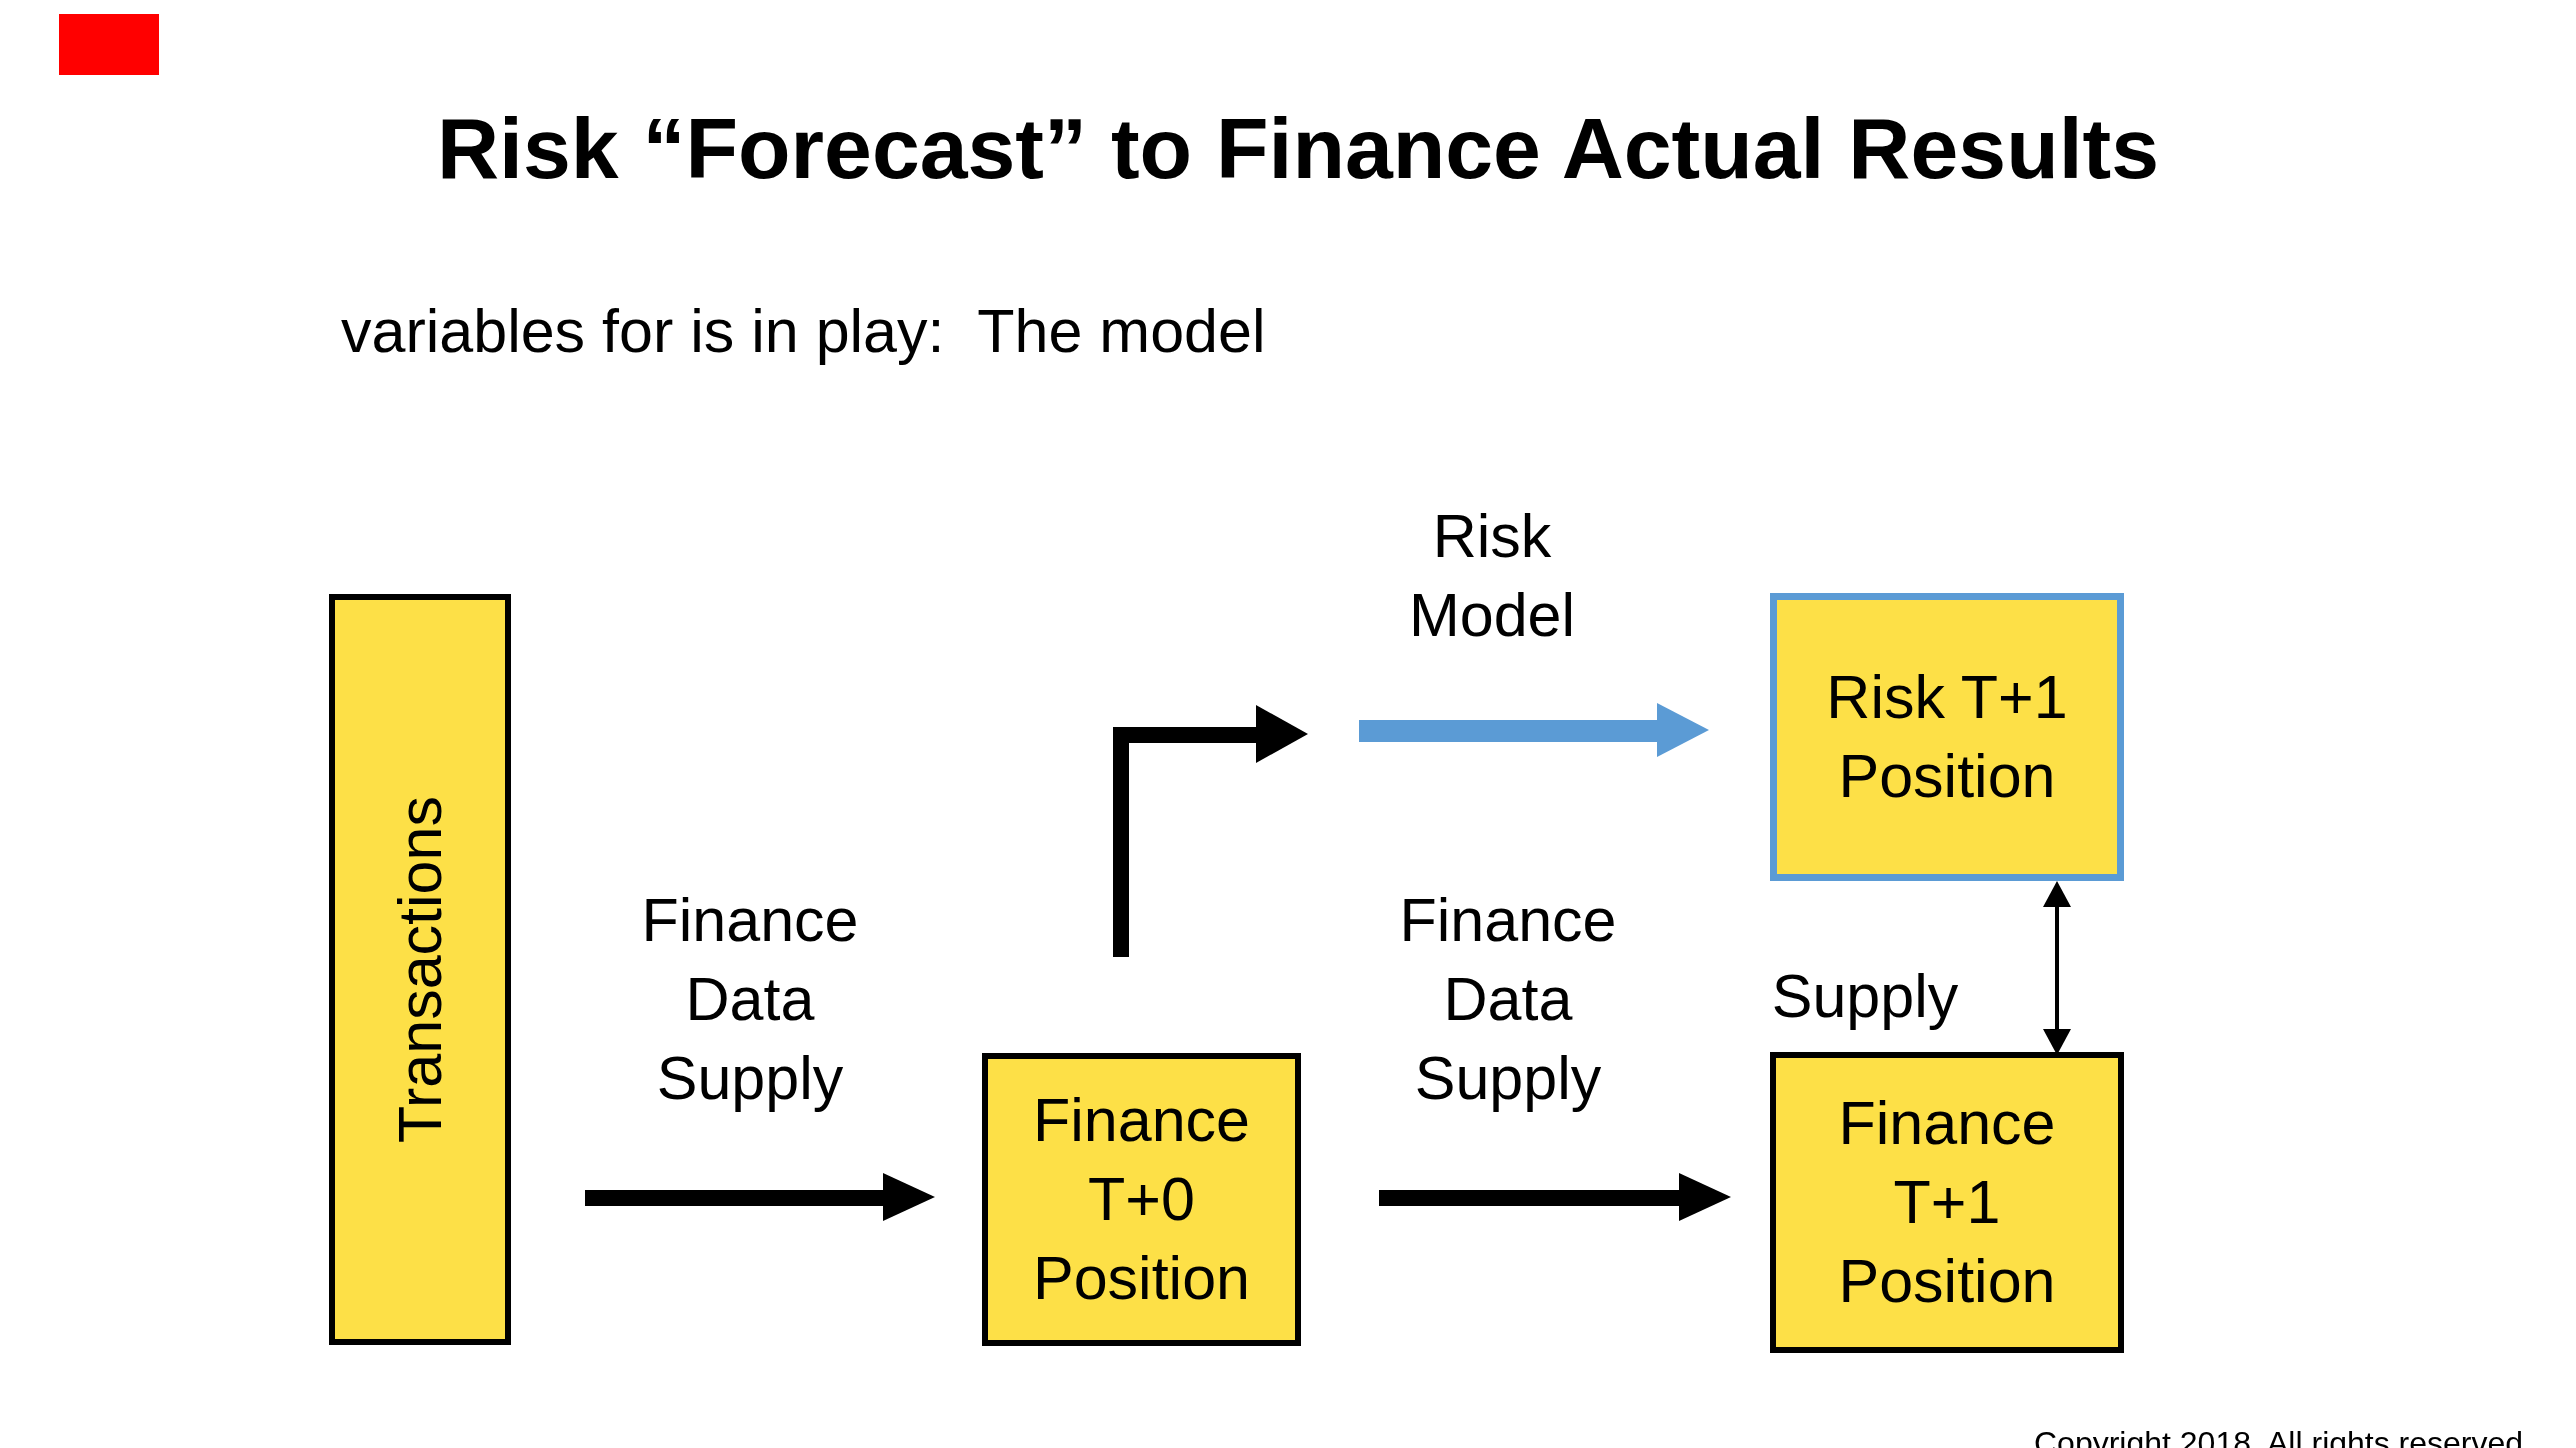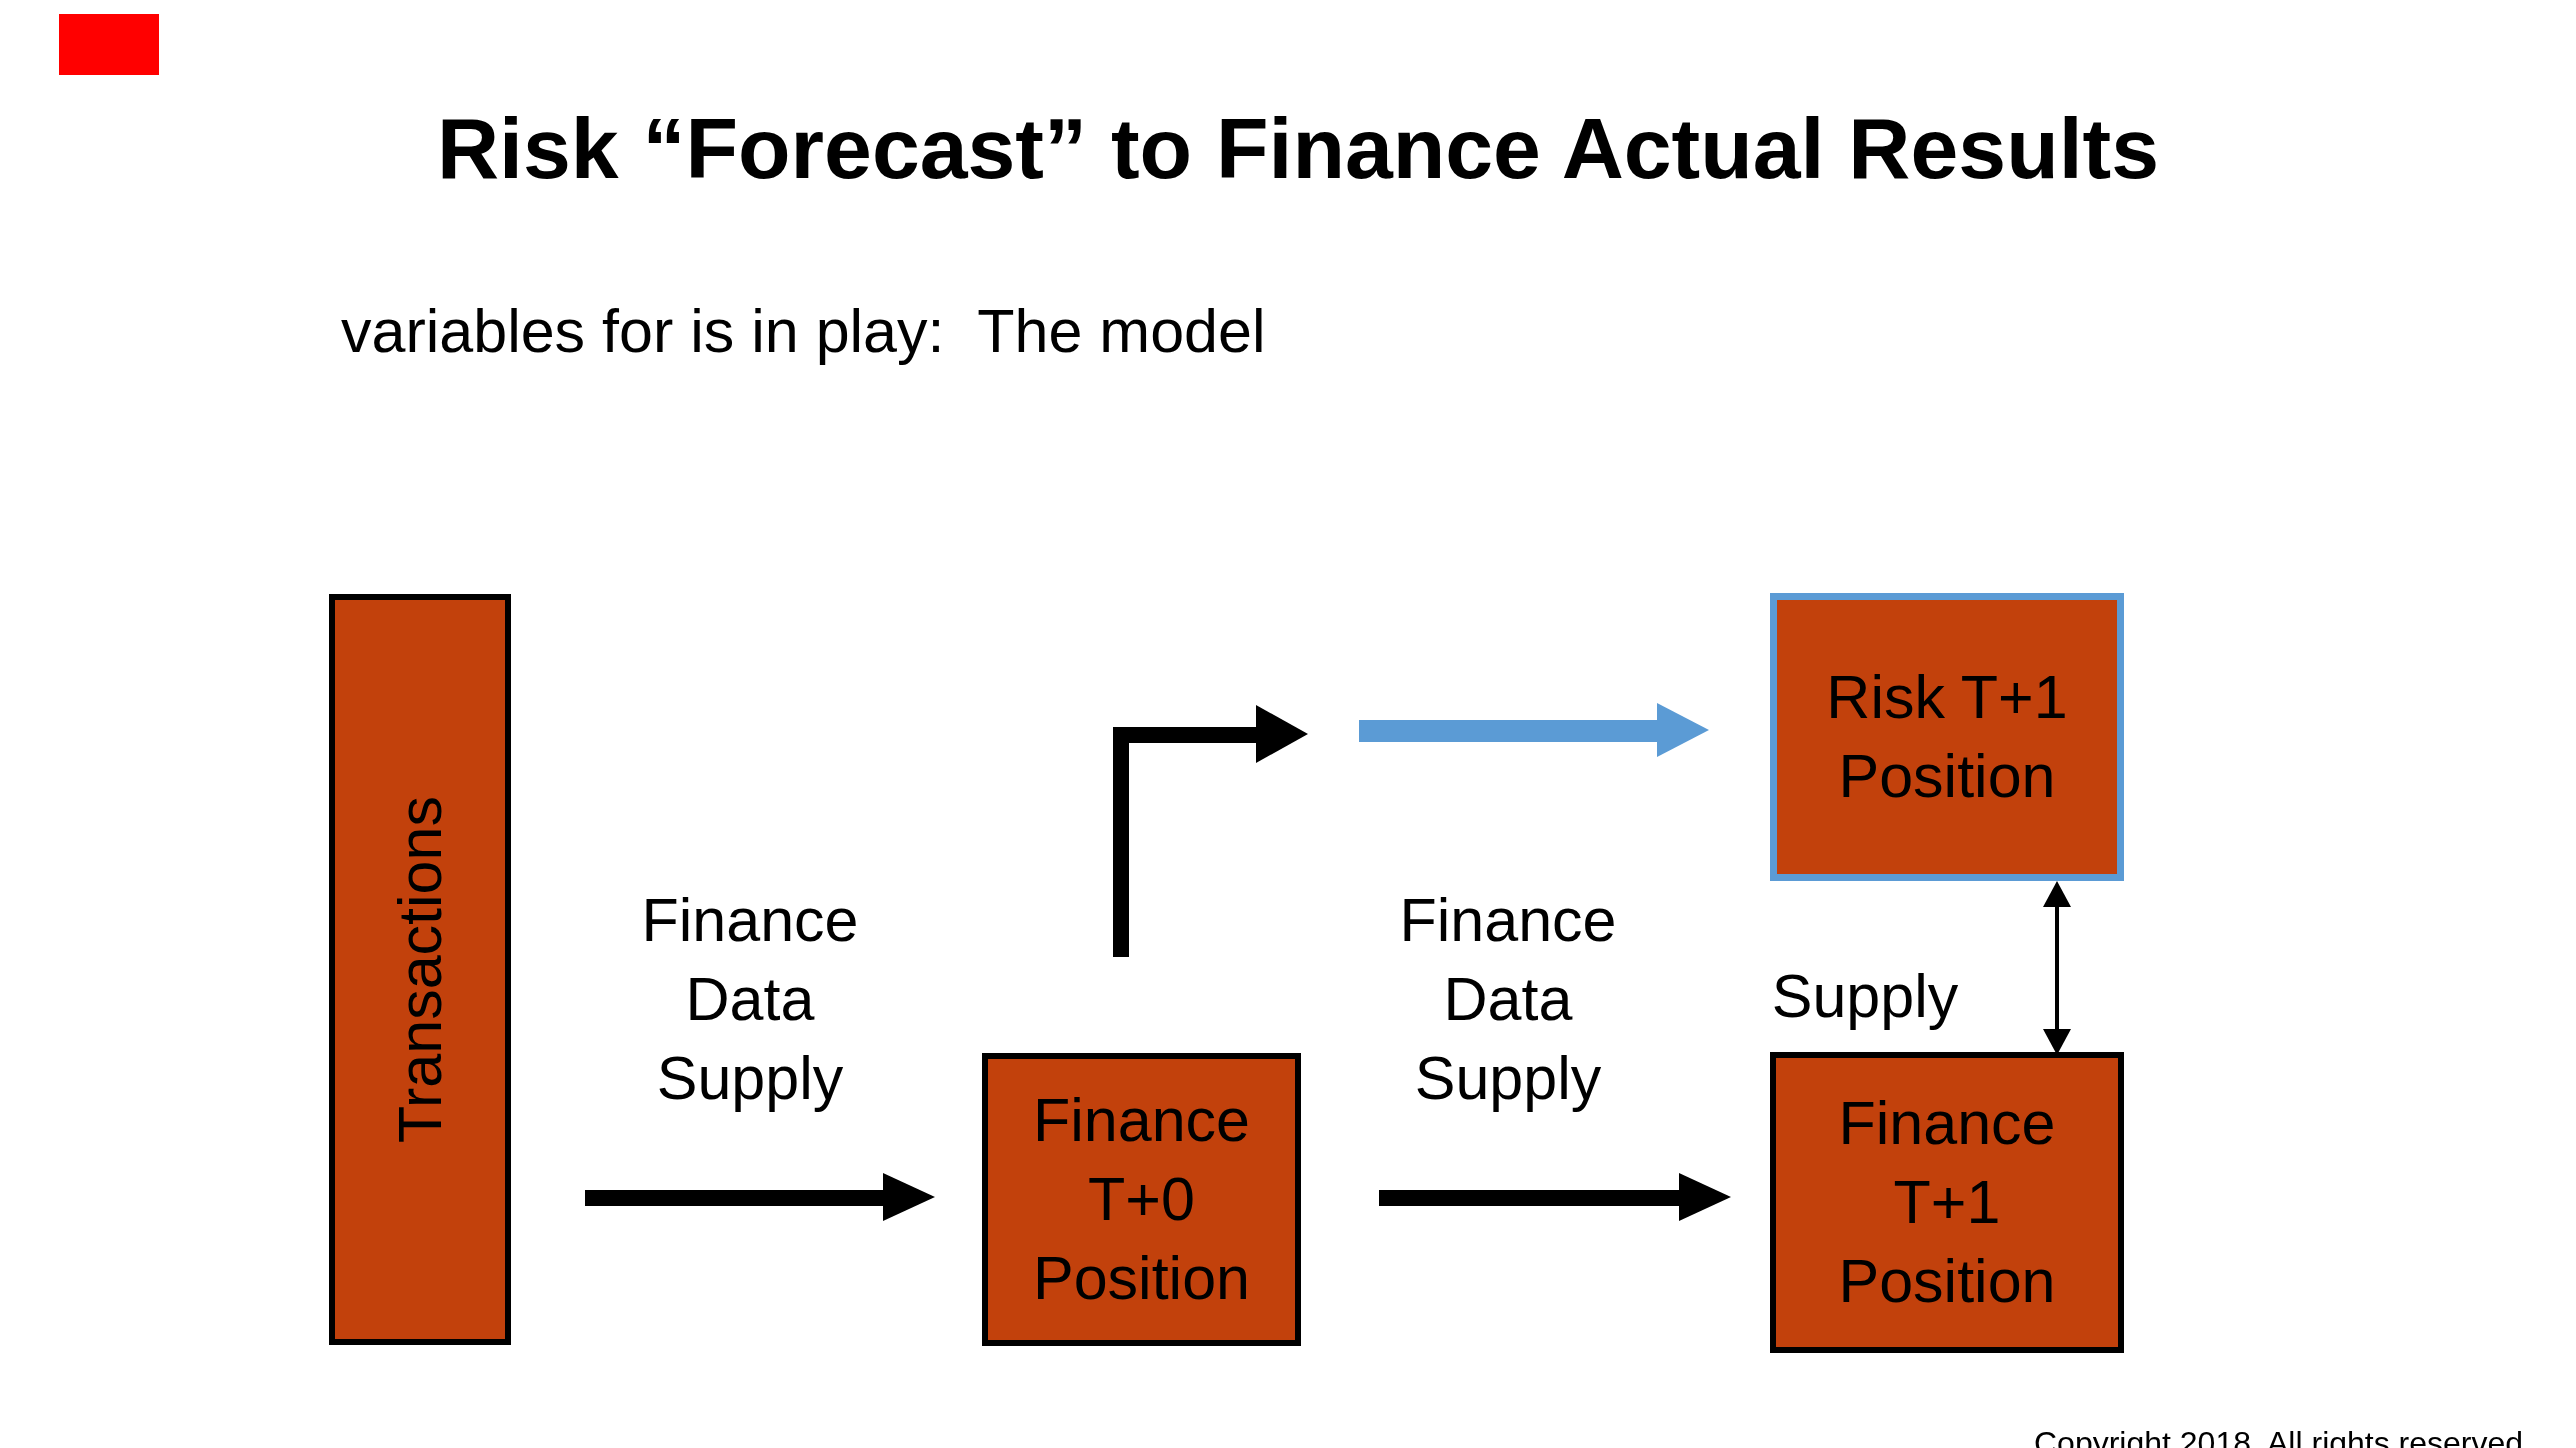--- a/index.html
+++ b/index.html
@@ -42,21 +42,21 @@
     font-size: 61px;
     line-height: 79px;
     text-align: left;
   }
   #subtitle span { display: block; }
 
   
   .box {
     box-sizing: border-box;
     border: 6.4px solid #000000;
-    background: #c2410c;
+    background: #fde047;
     display: flex;
     flex-direction: column;
     align-items: center;
     justify-content: center;
     text-align: center;
     font-size: 61px;
     line-height: 79px;
   }
   .box span { display: block; }
 
@@ -175,20 +175,24 @@
   <div class="abs box" id="finance-t0-box">
     <span>Finance</span>
     <span>T+0</span>
     <span>Position</span>
   </div>
 
   <div class="abs shaft" id="elbow-vert"></div>
   <div class="abs shaft" id="elbow-horiz"></div>
   <div class="abs" id="elbow-head"></div>
 
+  <div class="abs flow-label" id="risk-model-label">
+    <span>Risk</span>
+    <span>Model</span>
+  </div>
 
   <div class="abs" id="blue-arrow-shaft"></div>
   <div class="abs" id="blue-arrow-head"></div>
 
   <div class="abs box" id="risk-t1-box" style="border-color:#5B9BD5;">
     <span>Risk T+1</span>
     <span>Position</span>
   </div>
 
   <div class="abs flow-label" id="fds-right-label">

